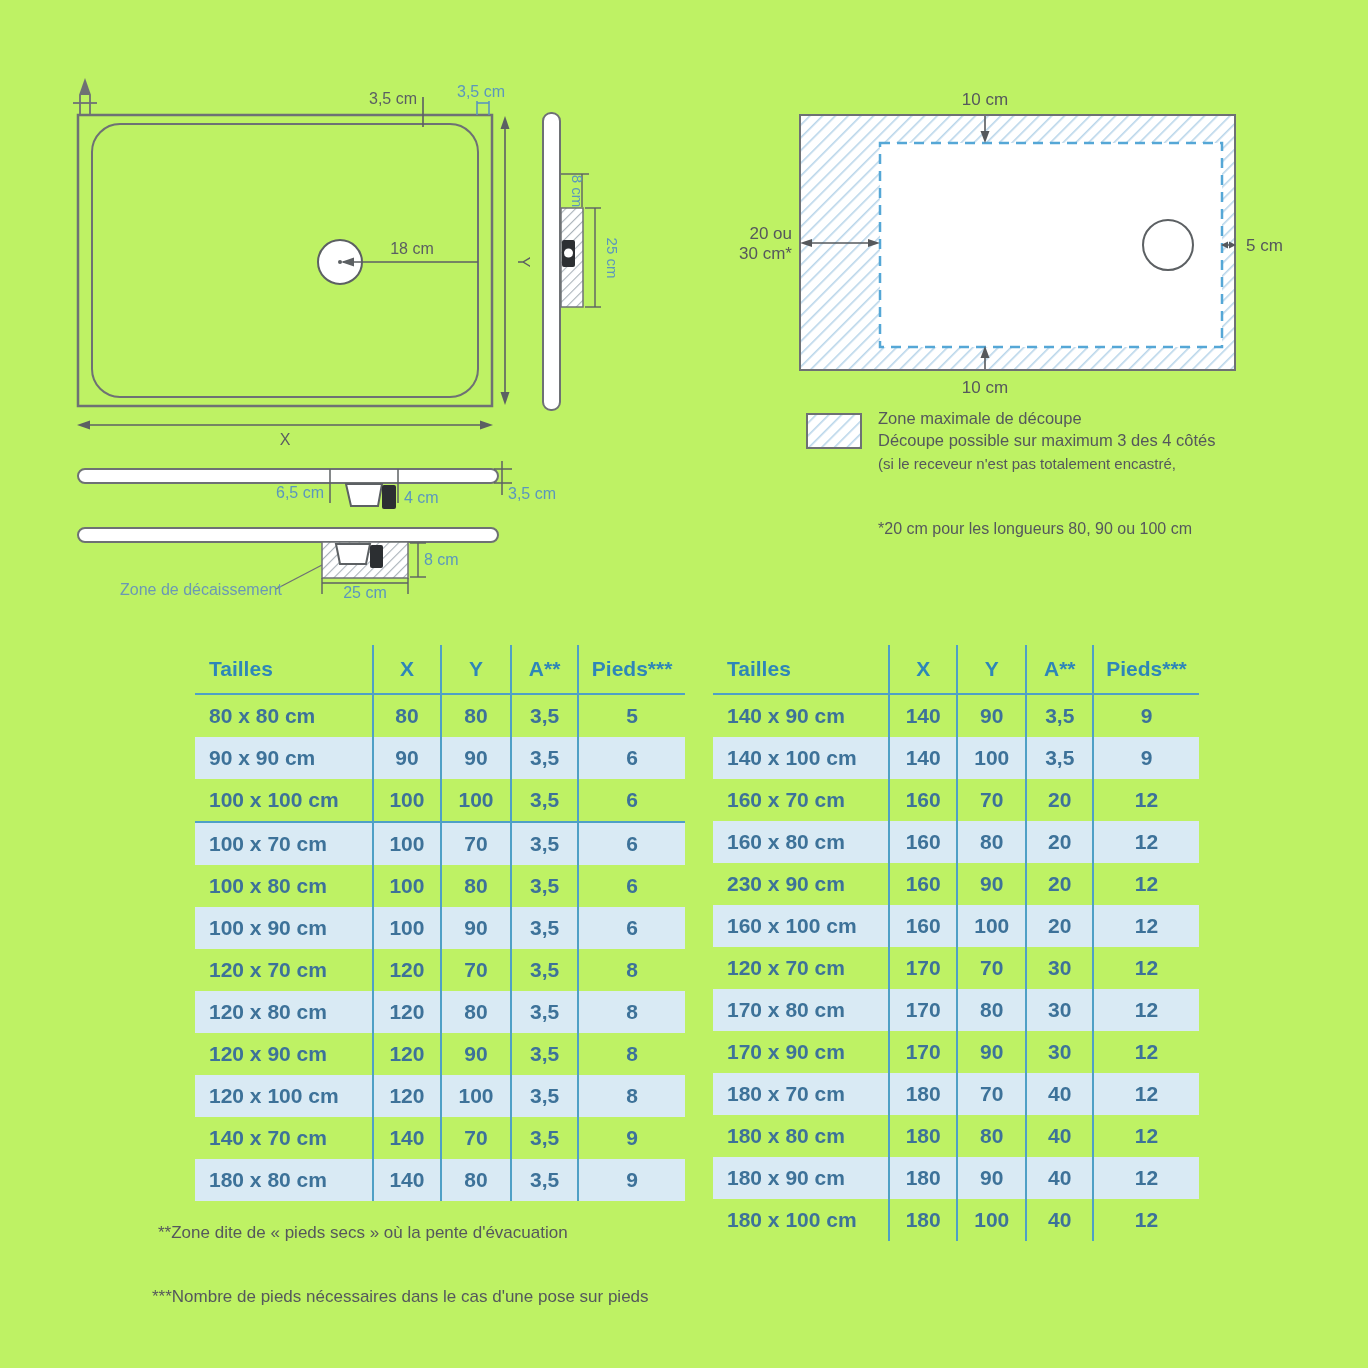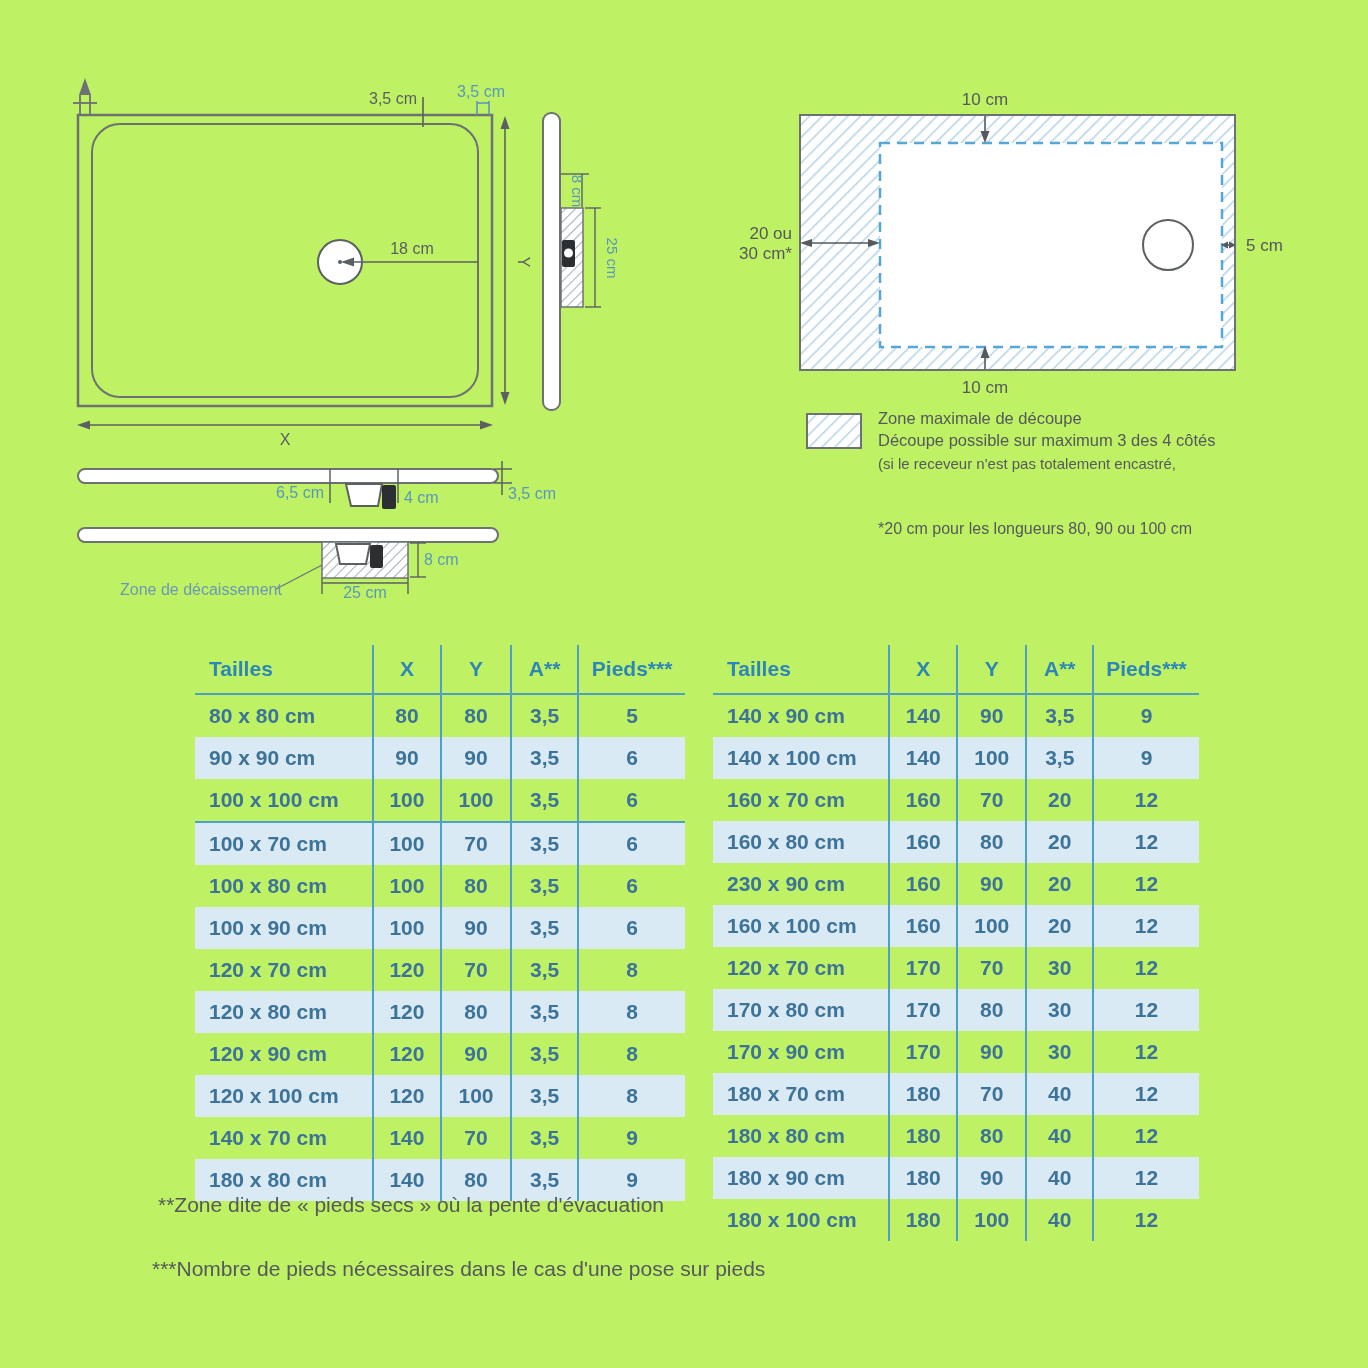--- a/index.html
+++ b/index.html
@@ -22,21 +22,21 @@
   
   text{font-family:"Liberation Sans",sans-serif;}
   .dim-g{fill:#5a5e62;font-size:16px;}
   .dim-g17{fill:#55585c;font-size:17px;}
   .dim-b{fill:#5b97bd;font-size:16px;}
   .dim-b15{fill:#5b97bd;font-size:15px;}
   .zone-lbl{fill:#6b98b4;font-size:16px;}
   
   .legend-line{position:absolute;left:878px;color:#55585c;font-size:16.5px;line-height:21px;}
   .legend-small{font-size:15px;}
-  .foot{position:absolute;color:#55585c;font-size:21px;line-height:24px;}
+  .foot{position:absolute;color:#55585c;font-size:17px;line-height:24px;margin-top:28px;}
 </style>
 </head>
 <body>
 
 <div id="page">
 
   <svg width="0" height="0" style="position:absolute" aria-hidden="true">
     <defs>
       <pattern id="hatchBlue" width="9" height="9" patternUnits="userSpaceOnUse" patternTransform="rotate(-45)">
         <rect width="9" height="9" fill="#ffffff"></rect>

